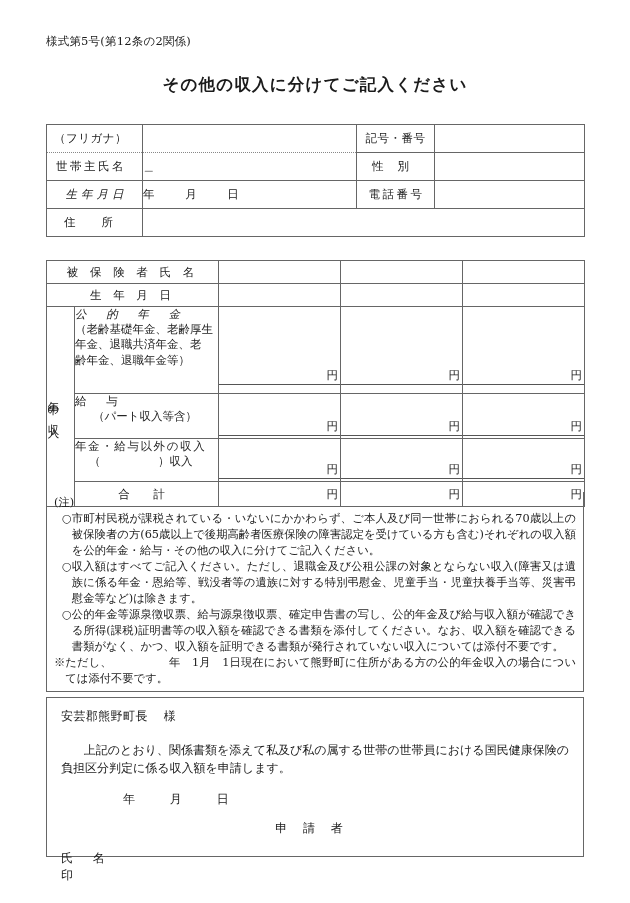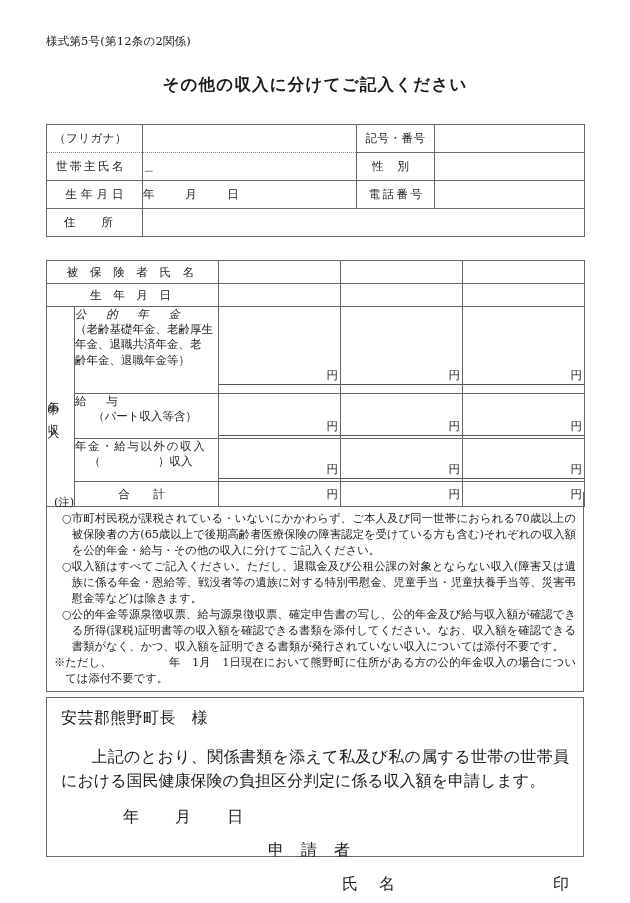--- a/index.html
+++ b/index.html
@@ -196,21 +196,21 @@
   
   #declaration-box {
     position: absolute;
     left: 46px;
     top: 697px;
     width: 538px;
     height: 160px;
     box-sizing: border-box;
     border: 1px solid #666;
     padding: 10px 14px 0 14px;
-    font-size: 16px;
+    font-size: 12px;
   }
   .addressee { letter-spacing: 0.4px; }
   .addressee .hon { margin-left: 16px; }
   .decl-body {
     margin-top: 16px;
     line-height: 1.5;
     text-align: justify;
     text-justify: inter-character;
     text-indent: 1.9em;
   }
@@ -223,22 +223,22 @@
   .decl-date .m { margin-right: 30px; }
   .applicant-line {
     margin-top: 12px;
     text-align: center;
     letter-spacing: 6px;
     padding-right: 6px;
   }
   .sign-line {
     margin-top: 13px;
     display: flex;
-    justify-content: flex-end;
     align-items: baseline;
+    flex-direction: column;
   }
   .sign-name {
     letter-spacing: 8px;
     margin-right: 150px;
   }
   .sign-seal { letter-spacing: 0; }
 </style>
 </head>
 <body>
 
@@ -274,21 +274,21 @@
         <td class="name-value dotted-top">＿</td>
         <td class="lbl">
           <div class="lbl-spread">
             <span style="letter-spacing:14px;padding-left:6px;">性別</span>
           </div>
         </td>
         <td></td>
       </tr>
       <tr>
         <td class="lbl">
-          <span style="letter-spacing:4px;padding-left:4px;">生年月日</span>
+          <span style="letter-spacing:4px;padding-left:4px;font-style:italic;">生年月日</span>
         </td>
         <td class="date-blank">
           <span class="y">年</span>
           <span class="m">月</span>
           <span class="d">日</span>
         </td>
         <td class="lbl">
           <span style="letter-spacing:2.5px;padding-left:2px;">電話番号</span>
         </td>
         <td></td>

